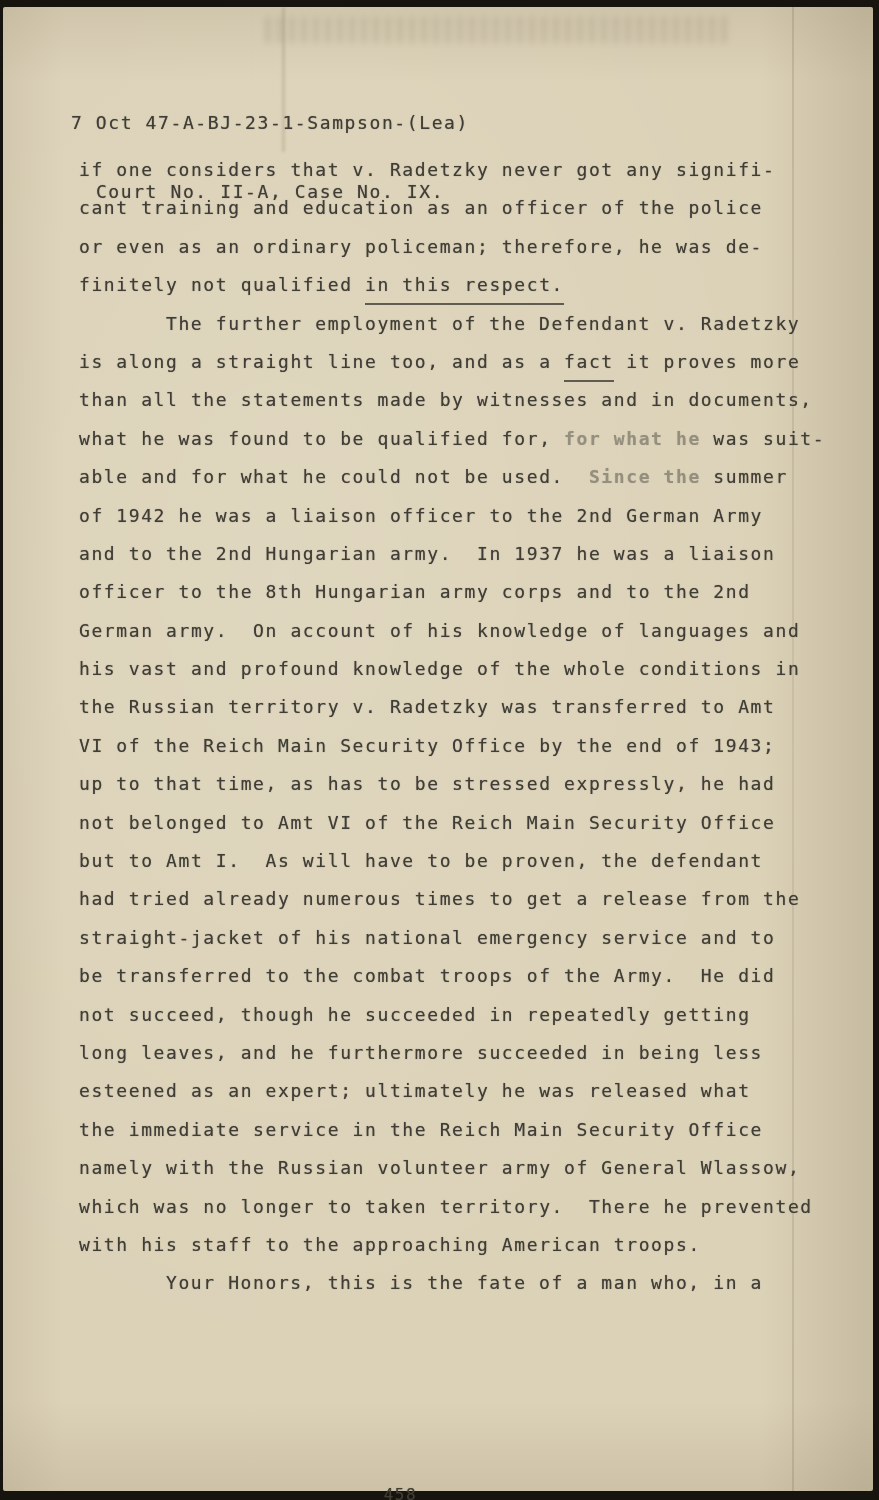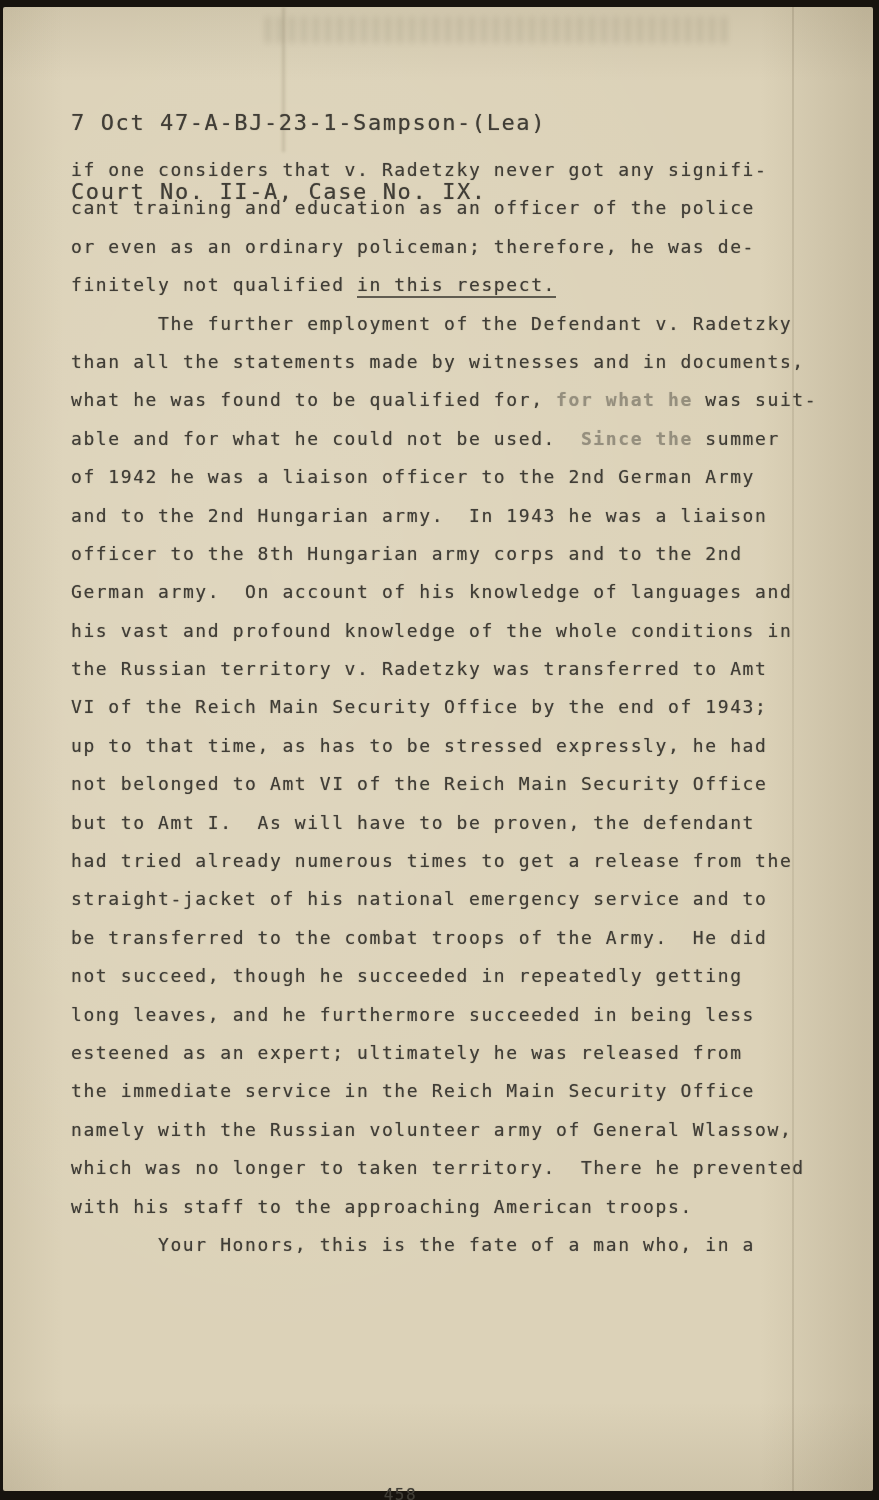--- a/index.html
+++ b/index.html
@@ -38,37 +38,39 @@
     opacity:.55;
   }
   .smudge-header{
     position:absolute;top:0;left:279px;width:3px;height:145px;
     background:rgba(100,92,66,.5);
     filter:blur(1.5px);
     opacity:.4;
   }
   .header{
     position:absolute;left:68px;top:58px;
-    font-size:22px;line-height:23px;letter-spacing:1.6px;
+    font-size:18px;line-height:23px;letter-spacing:1.6px;
     text-shadow:0 0 1px rgba(64,61,54,.6);
     white-space:pre;
+    text-align:center;
   }
   .doc-body{
     position:absolute;left:68px;top:152px;right:40px;
     font-size:18px;letter-spacing:1.6px;
     text-shadow:0 0 1px rgba(64,61,54,.6);
   }
   .line{
     height:38.4px;
     white-space:pre;
+    margin-left:8px;
   }
   .line.indent{padding-left:87px;}
   .u{
     border-bottom:2px solid rgba(64,61,54,.8);
-    padding-bottom:1px;
+    padding-bottom:8px;
   }
   .faded{opacity:.45;font-weight:bold;}
   .footer{
     position:absolute;left:0;right:75px;top:1478px;
     text-align:center;
     font-size:16px;letter-spacing:1.6px;
     text-shadow:0 0 1px rgba(64,61,54,.6);
   }
 </style>
 </head>
@@ -83,39 +85,40 @@
     <div>7 Oct 47-A-BJ-23-1-Sampson-(Lea)</div>
     <div>Court No. II-A, Case No. IX.</div>
   </header>
 
   <main class="doc-body" id="doc-lines">
       <div class="line"><span>if one considers that v. Radetzky never got any signifi-</span></div>
       <div class="line"><span>cant training and education as an officer of the police</span></div>
       <div class="line"><span>or even as an ordinary policeman; therefore, he was de-</span></div>
       <div class="line"><span>finitely not qualified </span><span class="u">in this respect.</span></div>
       <div class="line indent"><span>The further employment of the Defendant v. Radetzky</span></div>
+      <div class="line"><span>is along a straight line too, and as a </span><span class="u">fact</span><span> it proves more</span></div>
       <div class="line"><span>than all the statements made by witnesses and in documents,</span></div>
       <div class="line"><span>what he was found to be qualified for, </span><span class="faded">for what he</span><span> was suit-</span></div>
       <div class="line"><span>able and for what he could not be used.  </span><span class="faded">Since the</span><span> summer</span></div>
       <div class="line"><span>of 1942 he was a liaison officer to the 2nd German Army</span></div>
-      <div class="line"><span>and to the 2nd Hungarian army.  In 1943 he was a liaison</span></div>
+      <div class="line"><span>and to the 2nd Hungarian army.  In 1937 he was a liaison</span></div>
       <div class="line"><span>officer to the 8th Hungarian army corps and to the 2nd</span></div>
       <div class="line"><span>German army.  On account of his knowledge of languages and</span></div>
       <div class="line"><span>his vast and profound knowledge of the whole conditions in</span></div>
       <div class="line"><span>the Russian territory v. Radetzky was transferred to Amt</span></div>
       <div class="line"><span>VI of the Reich Main Security Office by the end of 1943;</span></div>
       <div class="line"><span>up to that time, as has to be stressed expressly, he had</span></div>
       <div class="line"><span>not belonged to Amt VI of the Reich Main Security Office</span></div>
       <div class="line"><span>but to Amt I.  As will have to be proven, the defendant</span></div>
       <div class="line"><span>had tried already numerous times to get a release from the</span></div>
       <div class="line"><span>straight-jacket of his national emergency service and to</span></div>
       <div class="line"><span>be transferred to the combat troops of the Army.  He did</span></div>
       <div class="line"><span>not succeed, though he succeeded in repeatedly getting</span></div>
       <div class="line"><span>long leaves, and he furthermore succeeded in being less</span></div>
-      <div class="line"><span>esteened as an expert; ultimately he was released from</span></div>
+      <div class="line"><span>esteened as an expert; ultimately he was released what</span></div>
       <div class="line"><span>the immediate service in the Reich Main Security Office</span></div>
       <div class="line"><span>namely with the Russian volunteer army of General Wlassow,</span></div>
       <div class="line"><span>which was no longer to taken territory.  There he prevented</span></div>
       <div class="line"><span>with his staff to the approaching American troops.</span></div>
       <div class="line indent"><span>Your Honors, this is the fate of a man who, in a</span></div>
     </main>
 
   <footer class="footer">
     <span>458</span>
   </footer>

